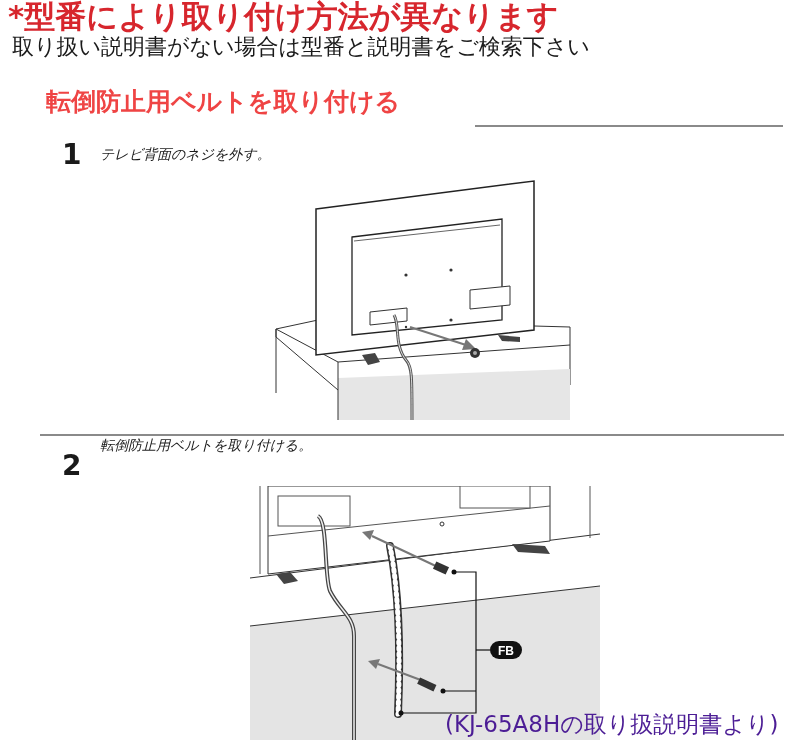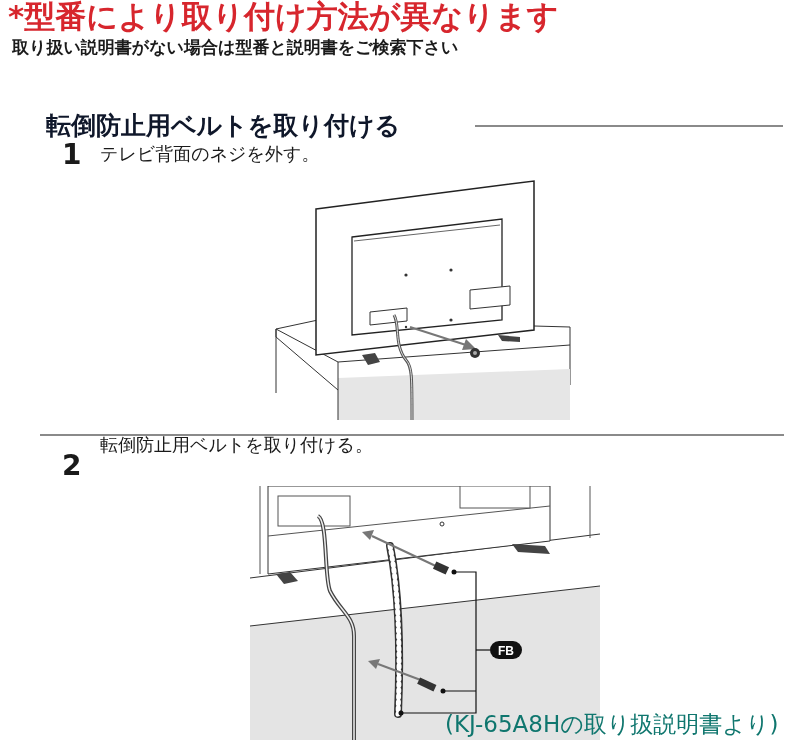--- a/index.html
+++ b/index.html
@@ -1,28 +1,28 @@
 <!DOCTYPE html>
 <html><head>
 <meta charset="utf-8">
 <style>
   html, body { margin: 0; padding: 0; background: #ffffff; }
   body { width: 811px; height: 740px; position: relative; overflow: hidden;
          font-family: "DejaVu Sans", "Liberation Sans", sans-serif; color: #111; }
   .warn-title { position: absolute; left: 8px; top: -4px; font-size: 31px; font-weight: bold;
                 color: #d7262d; letter-spacing: 0px; white-space: nowrap; line-height: 40px; }
-  .warn-sub { position: absolute; left: 12px; top: 36px; font-size: 17px; color: #1a1a1a;
-              white-space: nowrap; line-height: 22px; font-weight: bold; }
+  .warn-sub { position: absolute; left: 12px; top: 36px; font-size: 22px; color: #1a1a1a;
+              white-space: nowrap; line-height: 22px; }
   .section-title { position: absolute; left: 46px; top: 86px; font-size: 25px; font-weight: bold;
-                   color: #0f172a; white-space: nowrap; line-height: 32px; margin-top: 24px; }
+                   color: #ef4444; white-space: nowrap; line-height: 32px; }
   .rule { position: absolute; height: 2px; background: #8a8a8a; }
   .step-num { position: absolute; font-size: 28px; font-weight: bold; color: #1a1a1a; line-height: 30px; }
-  .step-text { position: absolute; font-size: 18px; color: #1a1a1a; white-space: nowrap; line-height: 20px; }
+  .step-text { position: absolute; font-size: 14px; color: #1a1a1a; white-space: nowrap; line-height: 20px; font-style: italic; }
   .figure { position: absolute; }
-  .caption { position: absolute; left: 445px; top: 709px; font-size: 23px; color: #0f766e;
+  .caption { position: absolute; left: 445px; top: 709px; font-size: 23px; color: #4c1d95;
              white-space: nowrap; line-height: 30px; background: transparent; }
 </style>
 </head>
 <body>
 
 <div class="warn-title">*型番により取り付け方法が異なります</div>
 <div class="warn-sub">取り扱い説明書がない場合は型番と説明書をご検索下さい</div>
 
 <div class="section-title">転倒防止用ベルトを取り付ける</div>
 <div class="rule" style="left:475px; top:125px; width:308px;"></div>

